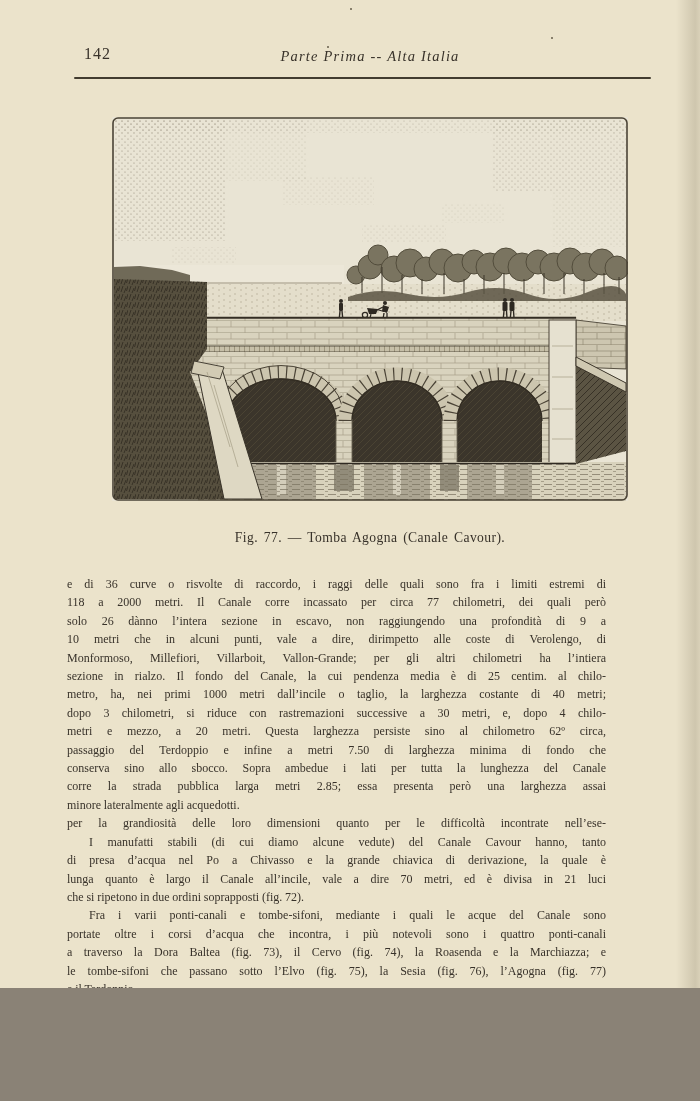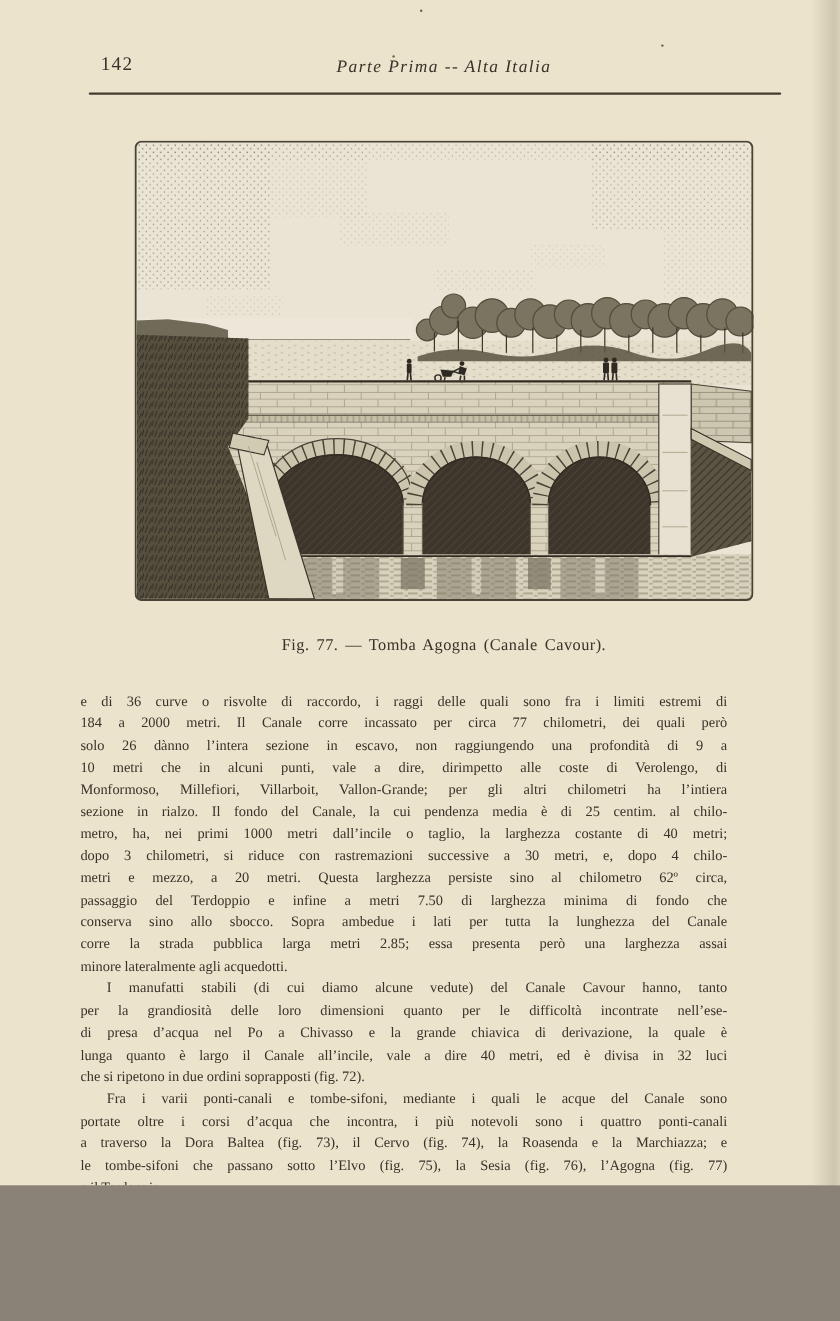--- a/index.html
+++ b/index.html
@@ -225,36 +225,36 @@
       </g>
 
       <rect x="1" y="1" width="514" height="382" rx="5" fill="none" stroke="#4a4335" stroke-width="1.6"></rect>
     </svg>
   </div>
 
   <div class="caption">Fig. 77. — Tomba Agogna (Canale Cavour).</div>
 
   <div class="bodytext">
       <div class="bodyline jline">e di 36 curve o risvolte di raccordo, i raggi delle quali sono fra i limiti estremi di</div>
-      <div class="bodyline jline">184 a 2000 metri. Il Canale corre incassato per circa 77 chilometri, dei quali però</div>
+      <div class="bodyline jline">118 a 2000 metri. Il Canale corre incassato per circa 77 chilometri, dei quali però</div>
       <div class="bodyline jline">solo 26 dànno l’intera sezione in escavo, non raggiungendo una profondità di 9 a</div>
       <div class="bodyline jline">10 metri che in alcuni punti, vale a dire, dirimpetto alle coste di Verolengo, di</div>
       <div class="bodyline jline">Monformoso, Millefiori, Villarboit, Vallon-Grande; per gli altri chilometri ha l’intiera</div>
       <div class="bodyline jline">sezione in rialzo. Il fondo del Canale, la cui pendenza media è di 25 centim. al chilo-</div>
       <div class="bodyline jline">metro, ha, nei primi 1000 metri dall’incile o taglio, la larghezza costante di 40 metri;</div>
       <div class="bodyline jline">dopo 3 chilometri, si riduce con rastremazioni successive a 30 metri, e, dopo 4 chilo-</div>
       <div class="bodyline jline">metri e mezzo, a 20 metri. Questa larghezza persiste sino al chilometro 62º circa,</div>
       <div class="bodyline jline">passaggio del Terdoppio e infine a metri 7.50 di larghezza minima di fondo che</div>
       <div class="bodyline jline">conserva sino allo sbocco. Sopra ambedue i lati per tutta la lunghezza del Canale</div>
       <div class="bodyline jline">corre la strada pubblica larga metri 2.85; essa presenta però una larghezza assai</div>
       <div class="bodyline">minore lateralmente agli acquedotti.</div>
+      <div class="bodyline jline">per la grandiosità delle loro dimensioni quanto per le difficoltà incontrate nell’ese-</div>
       <div class="bodyline jline indent">I manufatti stabili (di cui diamo alcune vedute) del Canale Cavour hanno, tanto</div>
-      <div class="bodyline jline">per la grandiosità delle loro dimensioni quanto per le difficoltà incontrate nell’ese-</div>
       <div class="bodyline jline">di presa d’acqua nel Po a Chivasso e la grande chiavica di derivazione, la quale è</div>
-      <div class="bodyline jline">lunga quanto è largo il Canale all’incile, vale a dire 40 metri, ed è divisa in 32 luci</div>
+      <div class="bodyline jline">lunga quanto è largo il Canale all’incile, vale a dire 70 metri, ed è divisa in 21 luci</div>
       <div class="bodyline">che si ripetono in due ordini soprapposti (fig. 72).</div>
       <div class="bodyline jline indent">Fra i varii ponti-canali e tombe-sifoni, mediante i quali le acque del Canale sono</div>
       <div class="bodyline jline">portate oltre i corsi d’acqua che incontra, i più notevoli sono i quattro ponti-canali</div>
       <div class="bodyline jline">a traverso la Dora Baltea (fig. 73), il Cervo (fig. 74), la Roasenda e la Marchiazza; e</div>
       <div class="bodyline jline">le tombe-sifoni che passano sotto l’Elvo (fig. 75), la Sesia (fig. 76), l’Agogna (fig. 77)</div>
       <div class="bodyline">e il Terdoppio.</div>
     </div>
 
 </div>
 

